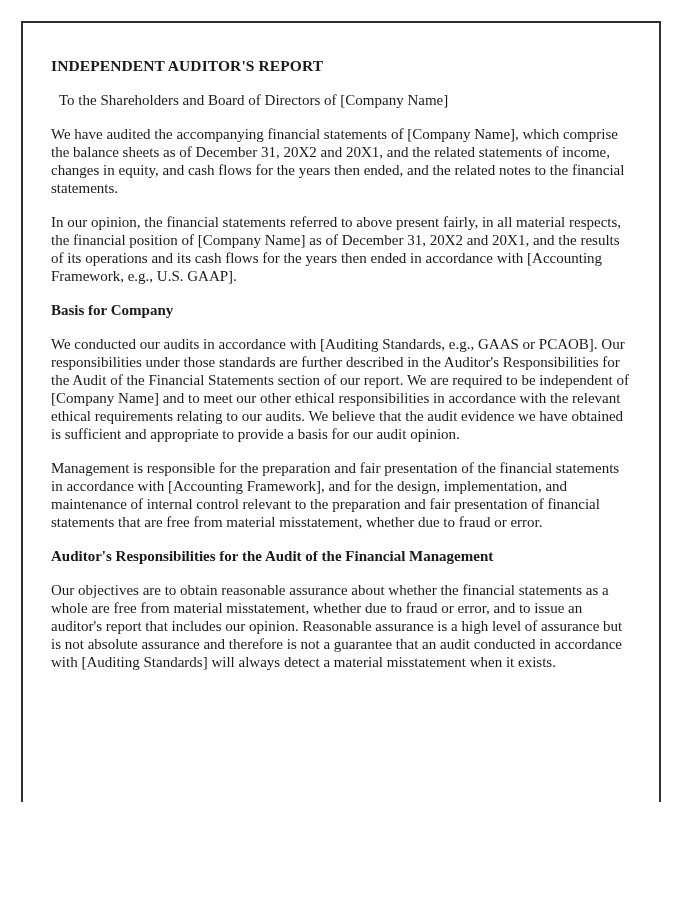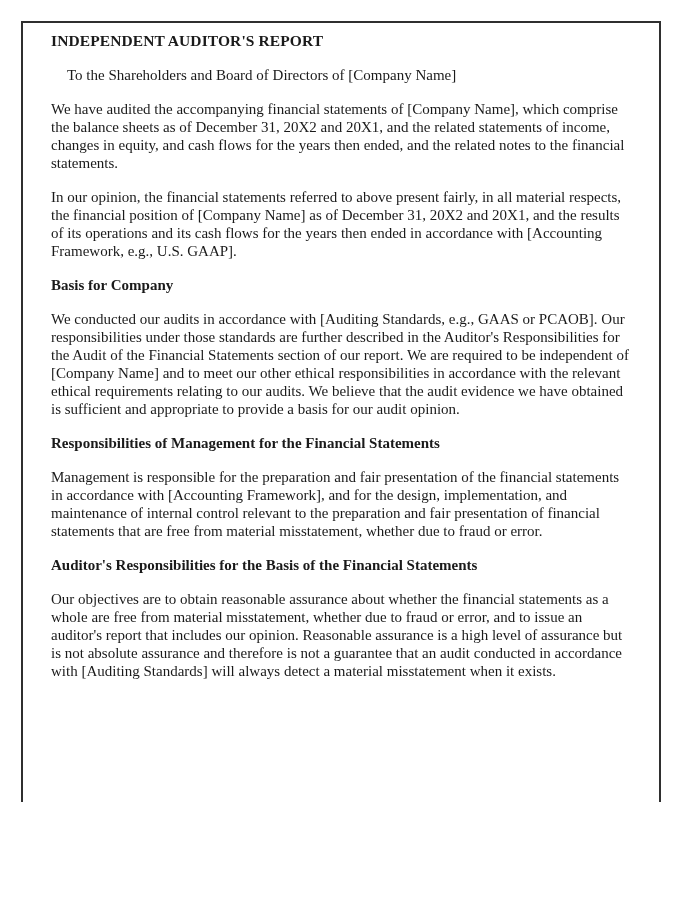--- a/index.html
+++ b/index.html
@@ -22,33 +22,33 @@
     width: 640px;
     height: 781px;
     box-sizing: border-box;
     border-top: 2px solid #2f2f2f;
     border-left: 2px solid #2f2f2f;
     border-right: 2px solid #2f2f2f;
     border-bottom: none;
     background: #ffffff;
   }
   .page-content {
-    padding: 9px 28px 0 28px;
+    padding: 34px 28px 0 28px;
   }
   .report-title {
     font-size: 15.5px;
     font-weight: bold;
     line-height: 18px;
     margin: 0 0 16px 0;
     letter-spacing: 0.1px;
   }
   .addressee {
     font-size: 15px;
     line-height: 18px;
-    margin: 0 0 16px 16px;
+    margin: 0 0 16px 8px;
   }
   .section-heading {
     font-size: 15px;
     font-weight: bold;
     line-height: 18px;
     margin: 0 0 16px 0;
   }
   .paragraph {
     font-size: 15px;
     line-height: 18px;
@@ -65,20 +65,19 @@
     <h1 class="report-title">INDEPENDENT AUDITOR'S REPORT</h1>
 
     <p class="addressee">To the Shareholders and Board of Directors of [Company Name]</p>
 
     <p class="paragraph">We have audited the accompanying financial statements of [Company Name], which comprise the balance sheets as of December 31, 20X2 and 20X1, and the related statements of income, changes in equity, and cash flows for the years then ended, and the related notes to the financial statements.</p>
     <p class="paragraph">In our opinion, the financial statements referred to above present fairly, in all material respects, the financial position of [Company Name] as of December 31, 20X2 and 20X1, and the results of its operations and its cash flows for the years then ended in accordance with [Accounting Framework, e.g., U.S. GAAP].</p>
 
     <h2 class="section-heading">Basis for Company</h2>
     <p class="paragraph">We conducted our audits in accordance with [Auditing Standards, e.g., GAAS or PCAOB]. Our responsibilities under those standards are further described in the Auditor's Responsibilities for the Audit of the Financial Statements section of our report. We are required to be independent of [Company Name] and to meet our other ethical responsibilities in accordance with the relevant ethical requirements relating to our audits. We believe that the audit evidence we have obtained is sufficient and appropriate to provide a basis for our audit opinion.</p>
 
-    <h2 class="section-heading">Responsibilities of Management for the Financial Statements</h2>
     <p class="paragraph">Management is responsible for the preparation and fair presentation of the financial statements in accordance with [Accounting Framework], and for the design, implementation, and maintenance of internal control relevant to the preparation and fair presentation of financial statements that are free from material misstatement, whether due to fraud or error.</p>
 
-    <h2 class="section-heading">Auditor's Responsibilities for the Basis of the Financial Statements</h2>
+    <h2 class="section-heading">Auditor's Responsibilities for the Audit of the Financial Management</h2>
     <p class="paragraph">Our objectives are to obtain reasonable assurance about whether the financial statements as a whole are free from material misstatement, whether due to fraud or error, and to issue an auditor's report that includes our opinion. Reasonable assurance is a high level of assurance but is not absolute assurance and therefore is not a guarantee that an audit conducted in accordance with [Auditing Standards] will always detect a material misstatement when it exists.</p>
 
   </div>
 </div>
 
 </body></html>

